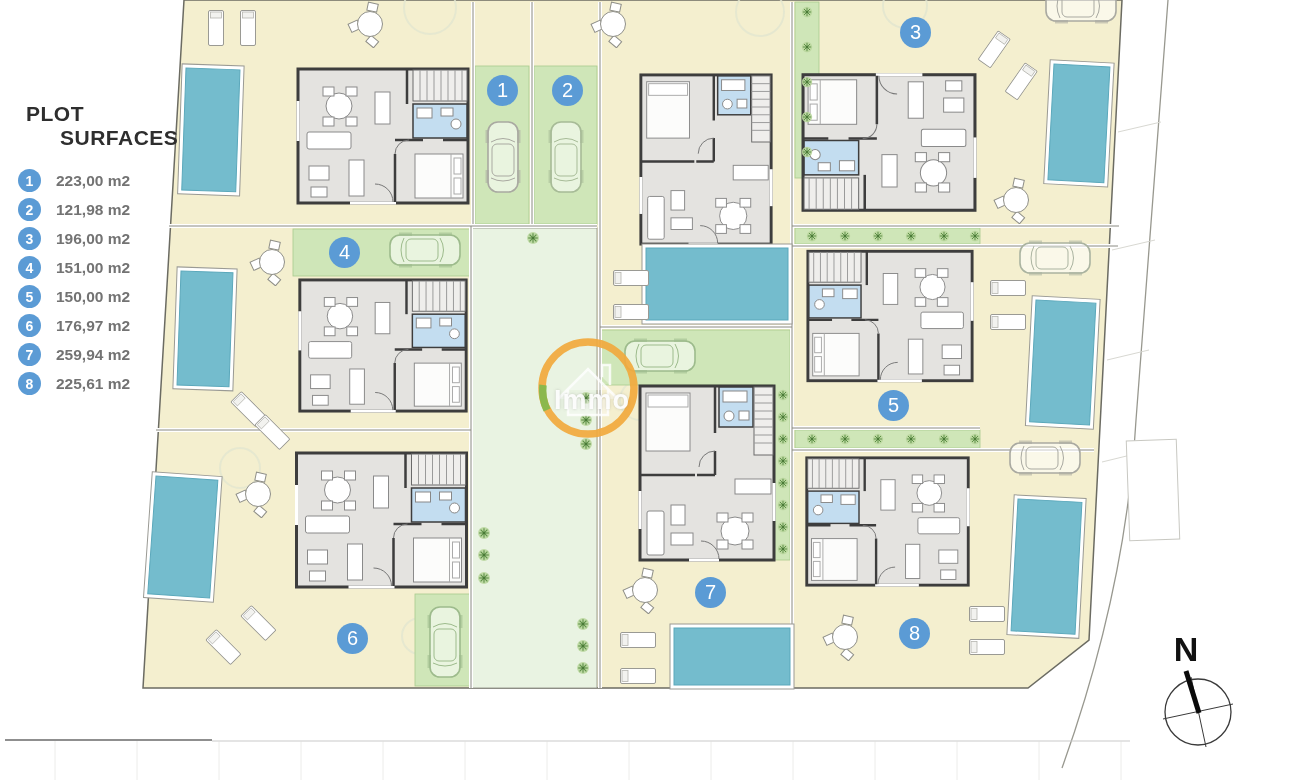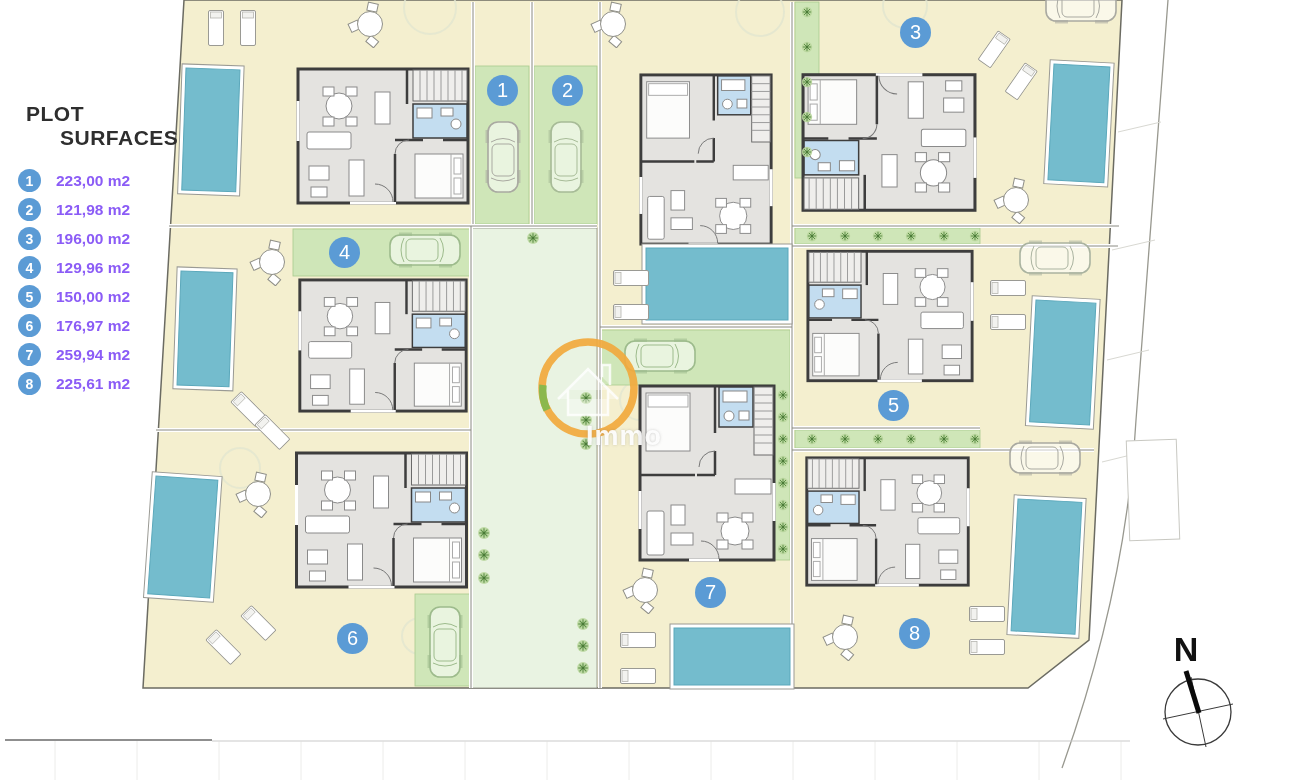--- a/index.html
+++ b/index.html
@@ -8,35 +8,35 @@
   #plan-svg{position:absolute;left:0;top:0;}
 
   
   #legend{position:absolute;left:18px;top:102px;color:#2e2e2e;font-weight:bold;}
   #legend .t1{font-size:21px;margin-left:8px;line-height:24px;letter-spacing:.5px;}
   #legend .t2{font-size:21px;margin-left:42px;line-height:24px;letter-spacing:.5px;}
   #legend .rows{margin-top:16px;}
   #legend .row{display:flex;align-items:center;height:29px;}
   .lgc{display:flex;align-items:center;justify-content:center;width:23px;height:23px;
        border-radius:50%;background:#5b9bd5;color:#fff;font-size:14px;flex:0 0 auto;}
-  #legend .area{margin-left:15px;font-size:15.5px;color:#8b5cf6;}
+  #legend .area{margin-left:15px;font-size:15.5px;color:#737373;}
 
   
   .marker{position:absolute;width:31px;height:31px;border-radius:50%;background:#5b9bd5;
           color:#fff;font-size:20px;display:flex;align-items:center;justify-content:center;}
   .mk1{left:487px;top:75px;}  .mk2{left:552px;top:75px;}
   .mk3{left:900px;top:17px;}  .mk4{left:329px;top:237px;}
   .mk5{left:878px;top:390px;} .mk6{left:337px;top:623px;}
   .mk7{left:695px;top:577px;} .mk8{left:899px;top:618px;}
 
   
   #watermark{position:absolute;left:530px;top:335px;width:260px;height:115px;overflow:visible;}
   #watermark .wm1,#watermark .wm2{position:absolute;color:rgba(255,255,255,.92);font-weight:bold;
       letter-spacing:1px;text-shadow:0 0 3px rgba(120,120,120,.35);white-space:nowrap;}
-  #watermark .wm1{left:56px;top:50px;font-size:27px;margin-top:36px;}
+  #watermark .wm1{left:24px;top:50px;font-size:27px;}
   #watermark .wm2{left:36px;top:74px;font-size:29px;}
 
   
   #north-label{position:absolute;left:1166px;top:630px;width:40px;text-align:center;
       font-size:34px;font-weight:bold;color:#111;}
 </style>
 </head>
 <body>
 
 <div id="page">
@@ -441,21 +441,21 @@
     <div class="row">
       <span class="lgc">2</span>
       <span class="area">121,98 m2</span>
         </div>
     <div class="row">
       <span class="lgc">3</span>
       <span class="area">196,00 m2</span>
         </div>
     <div class="row">
       <span class="lgc">4</span>
-      <span class="area">129,96 m2</span>
+      <span class="area">151,00 m2</span>
         </div>
     <div class="row">
       <span class="lgc">5</span>
       <span class="area">150,00 m2</span>
         </div>
     <div class="row">
       <span class="lgc">6</span>
       <span class="area">176,97 m2</span>
         </div>
     <div class="row">

